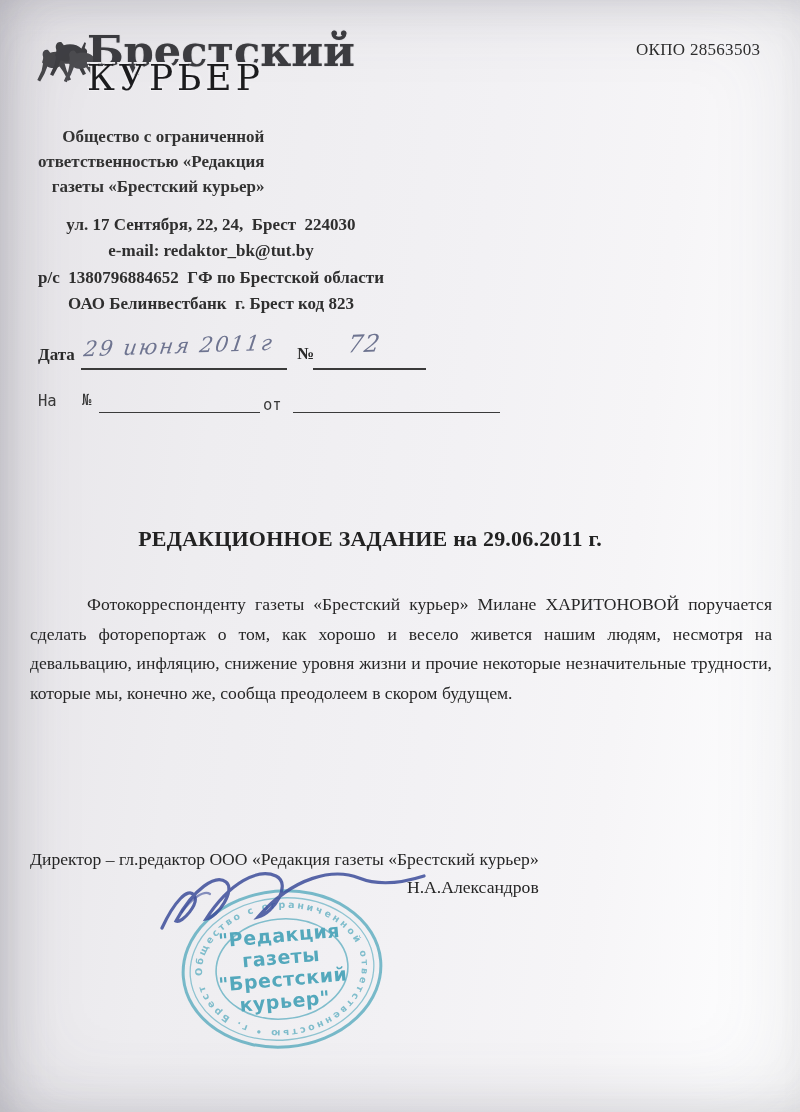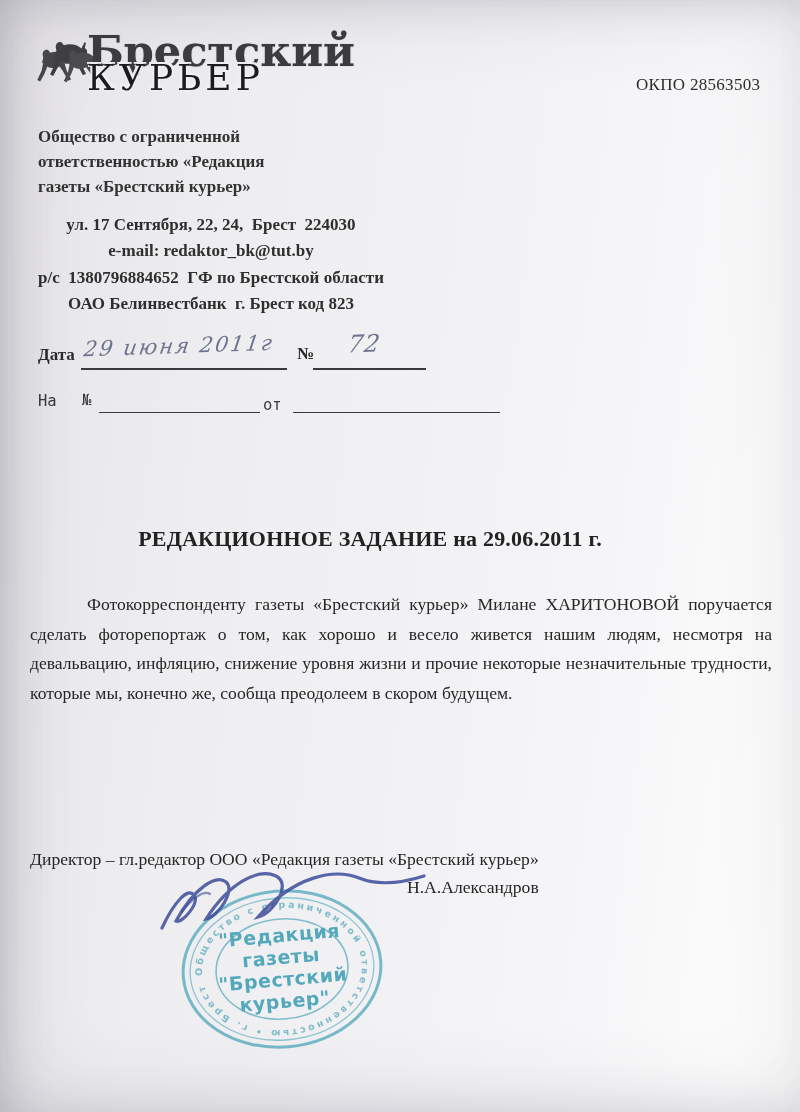--- a/index.html
+++ b/index.html
@@ -23,23 +23,23 @@
     left:54px; top:0px; font-size:43px; font-weight:bold; color:#3c3c40;
     font-family:"DejaVu Serif", serif; letter-spacing:0px; white-space:nowrap;
     text-shadow:0 0 1px rgba(60,60,64,.5);
   }
   #logo-bottom{
     left:54px; top:31px; font-size:36px; font-weight:normal; color:#1c1c1e;
     font-family:"DejaVu Serif", serif; letter-spacing:4px; white-space:nowrap;
     text-shadow:-2px -2px 0 #f0eff2, 2px -2px 0 #f0eff2, -1px 1px 0 #f0eff2;
   }
   
-  #okpo{left:636px; top:40px; font-size:17px; letter-spacing:.3px;margin-top:35px;}
+  #okpo{left:636px; top:40px; font-size:17px; letter-spacing:.3px;}
   
-  #company{left:38px; top:124px; font-size:17px; font-weight:bold; line-height:25px; color:#333;}
+  #company{left:38px; top:124px; font-size:17px; font-weight:bold; line-height:25px; color:#333;text-align:right;}
   #contacts{left:38px; top:212px; font-size:17px; font-weight:bold; line-height:26.4px; color:#2f2f2f;}
   #contacts div{white-space:pre-wrap;text-align:center;}
   
   .label-serif{font-size:17px; font-weight:bold; color:#2b2b2b;}
   .rule{border-top:2px solid #3a3a3a; height:0;}
   .rule-thin{border-top:1.8px solid #3a3a3a; height:0;}
   .hand{
     font-family:"DejaVu Serif", serif; font-style:italic; color:#6e7490;
     white-space:nowrap; transform:rotate(-2deg) skewX(-10deg);
   }

